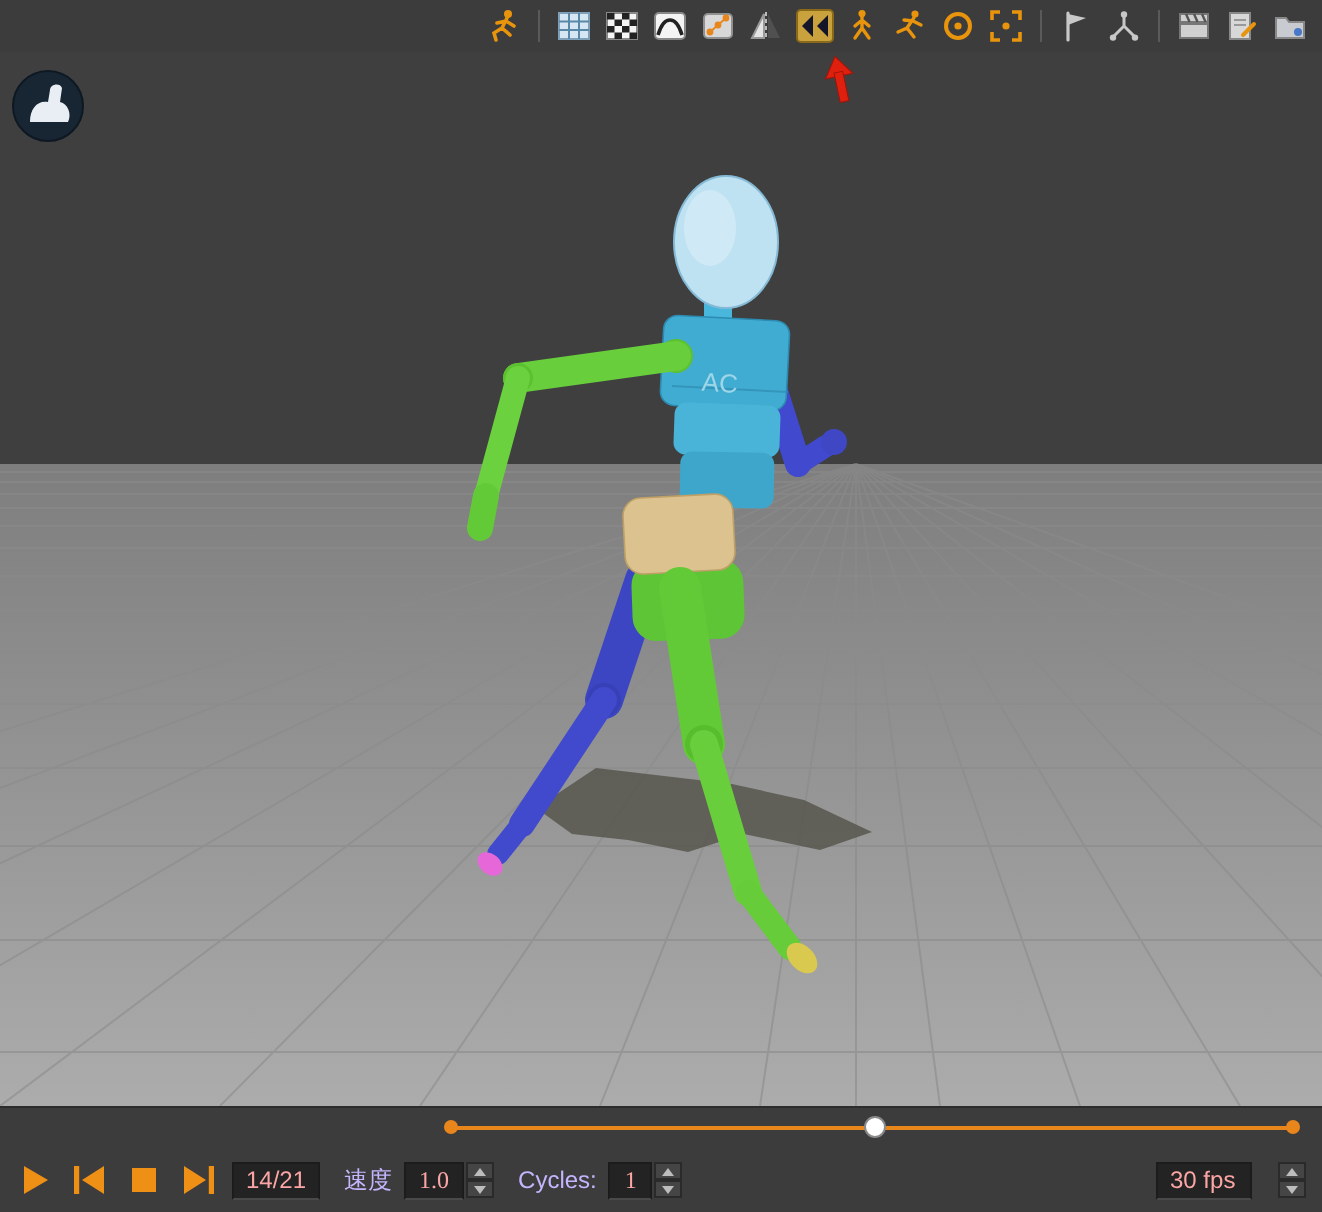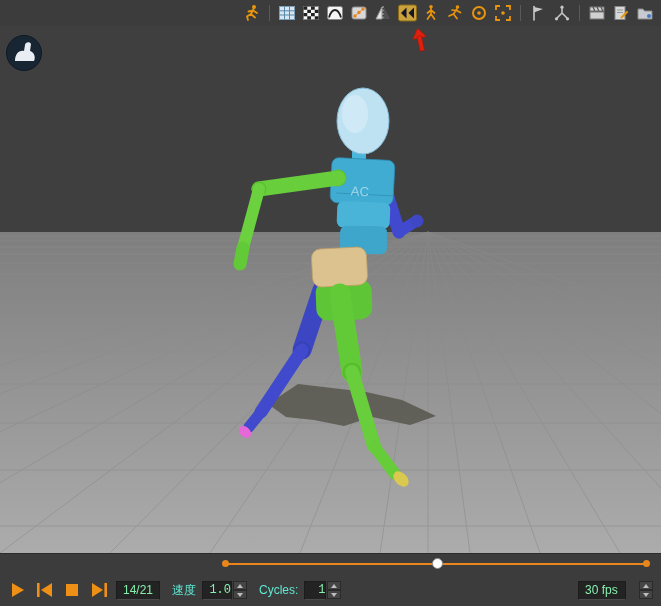--- a/index.html
+++ b/index.html
@@ -26,26 +26,26 @@
   .bottombar { height:53px; flex:0 0 53px; background:#3c3c3c; border-top:1px solid #2c2c2c; }
   .timeline { position:relative; height:20px; }
   .tl-track { position:absolute; left:226px; top:9px; width:421px; height:2px; background:#e8861c; }
   .tl-dot { position:absolute; top:6px; width:7px; height:7px; border-radius:50%; background:#e8861c; }
   .tl-dot.start { left:222px; } .tl-dot.end { left:643px; }
   .tl-handle { position:absolute; top:4px; left:432px; width:11px; height:11px; border-radius:50%;
                background:#ffffff; border:1px solid #8a8a8a; cursor:pointer; }
   .controls { height:32px; display:flex; align-items:center; padding:0 8px; gap:6px; }
   .pbtn { background:transparent; border:none; padding:0 2px; cursor:pointer; display:flex; align-items:center; }
   .display, .numfield { background:#232323; border:1px solid #1c1c1c; border-bottom-color:#4a4a4a;
-                        color:#86efac; font-size:12px; height:19px; display:flex; align-items:center;
+                        color:#fca5a5; font-size:12px; height:19px; display:flex; align-items:center;
                         justify-content:center; }
   .display { padding:0 6px; min-width:44px; }
-  .numfield { text-align:right; font-family:Liberation Mono, monospace; }
+  .numfield { text-align:center; font-family:Liberation Serif, serif; }
   input.numfield { display:inline-block; }
-  .lbl { color:#5eead4; font-size:12px; margin-left:6px; white-space:nowrap; }
+  .lbl { color:#c4b5fd; font-size:12px; margin-left:6px; white-space:nowrap; }
   .spingroup { display:flex; align-items:center; }
   .spincol { display:flex; flex-direction:column; margin-left:1px; }
   .spin { width:14px; height:9px; background:#454545; border:1px solid #2a2a2a;
           display:flex; align-items:center; justify-content:center; padding:0; cursor:pointer; }
   .arr-up { width:0; height:0; border-left:3px solid transparent; border-right:3px solid transparent;
             border-bottom:4px solid #bdbdbd; }
   .arr-dn { width:0; height:0; border-left:3px solid transparent; border-right:3px solid transparent;
             border-top:4px solid #bdbdbd; }
   .fps-wrap { margin-left:auto; display:flex; align-items:center;gap:12px; }
   .fps-display { min-width:48px; justify-content:flex-start; padding:0 6px; }

